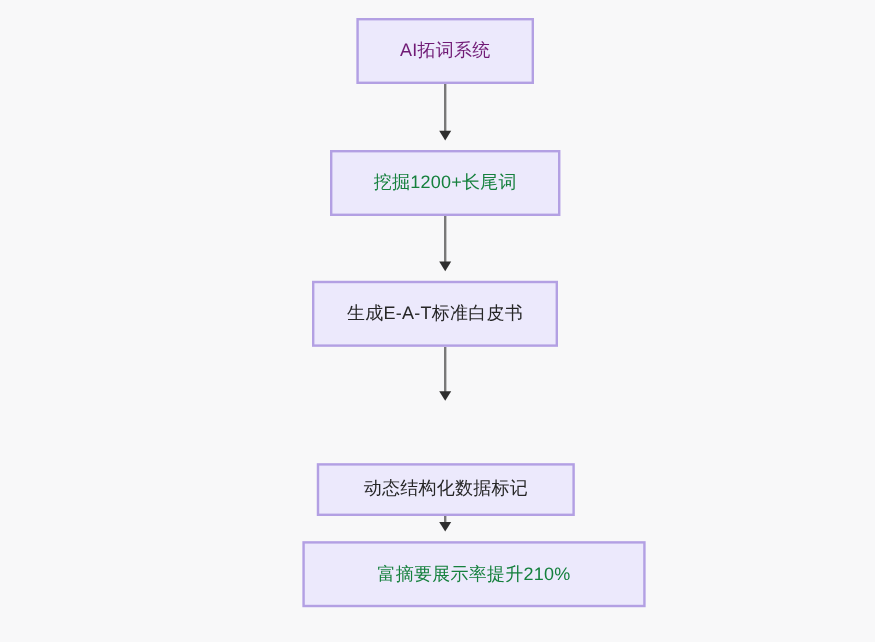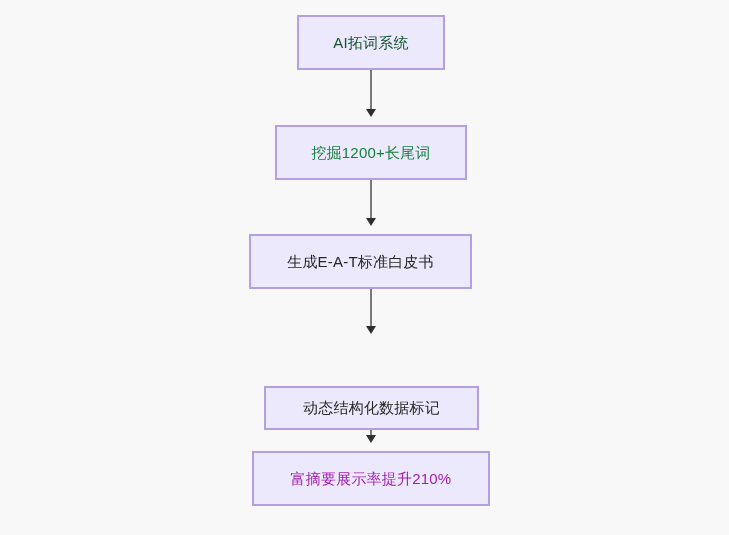--- a/index.html
+++ b/index.html
@@ -73,33 +73,33 @@
   </div>
   <div class="edge" style="left: 370px; top: 289px; width: 2px; height: 45px;">
     <div class="edge-line" style="height: 38px; background: rgb(121, 121, 121);"></div>
     <div class="edge-head" style="top: 37px; border-top-color: rgb(47, 47, 47);"></div>
   </div>
   <div class="edge" style="left: 370px; top: 397px; width: 2px; height: 46px;">
     <div class="edge-line" style="height: 39px; background: rgb(121, 121, 121);"></div>
     <div class="edge-head" style="top: 38px; border-top-color: rgb(47, 47, 47);"></div>
   </div>
 
-  <div class="node" style="left: 297px; top: 15px; width: 148px; height: 55px; background: rgb(236, 233, 252); border-color: rgb(179, 160, 227); color: #14532d;">
+  <div class="node" style="left: 297px; top: 15px; width: 148px; height: 55px; background: rgb(236, 233, 252); border-color: rgb(179, 160, 227); color: #701a75;">
     <span class="node-label">AI拓词系统</span>
   </div>
 
   <div class="node" style="left: 275px; top: 125px; width: 192px; height: 55px; background: rgb(236, 233, 252); border-color: rgb(179, 160, 227); color: #15803d;">
     <span class="node-label">挖掘1200+长尾词</span>
   </div>
 
-  <div class="node" style="left: 249px; top: 234px; width: 223px; height: 55px; background: rgb(236, 233, 252); border-color: rgb(179, 160, 227); color: rgb(38, 38, 38);">
+  <div class="node" style="left: 260px; top: 234px; width: 205px; height: 55px; background: rgb(236, 233, 252); border-color: rgb(179, 160, 227); color: rgb(38, 38, 38);">
     <span class="node-label">生成E-A-T标准白皮书</span>
   </div>
 
   <div class="node" style="left: 264px; top: 342px; width: 215px; height: 44px; background: rgb(236, 233, 252); border-color: rgb(179, 160, 227); color: rgb(38, 38, 38); margin-top: 44px;">
     <span class="node-label">动态结构化数据标记</span>
   </div>
 
-  <div class="node" style="left: 252px; top: 451px; width: 238px; height: 55px; background: rgb(236, 233, 252); border-color: rgb(179, 160, 227); color: #a21caf;">
+  <div class="node" style="left: 252px; top: 451px; width: 286px; height: 55px; background: rgb(236, 233, 252); border-color: rgb(179, 160, 227); color: #15803d;">
     <span class="node-label">富摘要展示率提升210%</span>
   </div>
 
 </div>
 
 </body></html>

